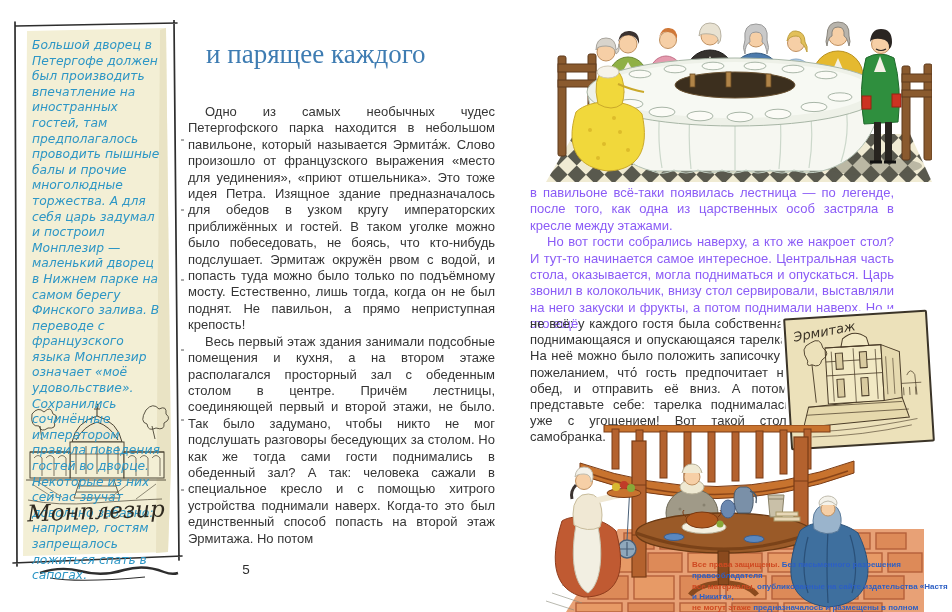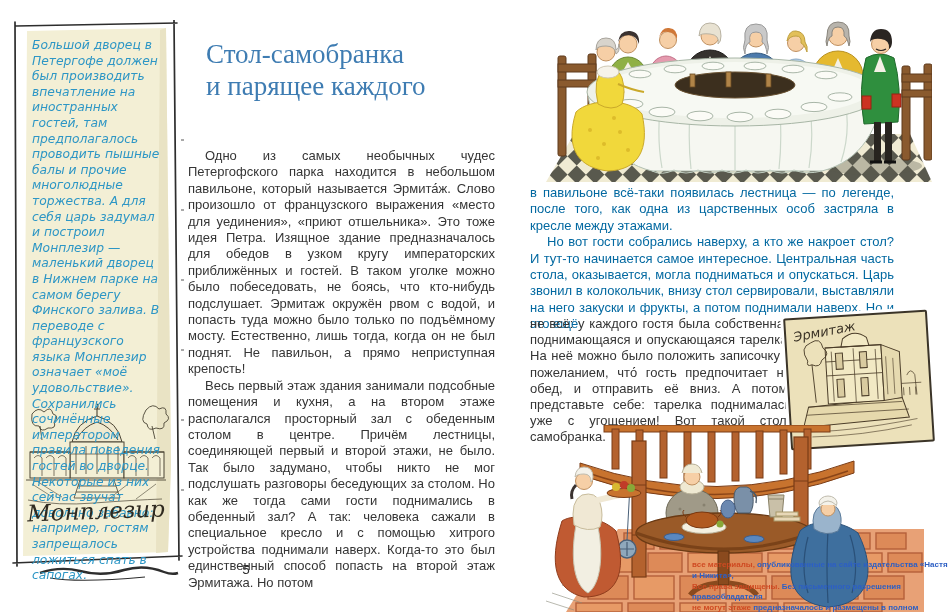--- a/index.html
+++ b/index.html
@@ -12,27 +12,27 @@
              font-family:"DejaVu Sans",sans-serif;font-style:italic;
              font-size:12.3px;line-height:15.6px;color:#2d96c5;}
   .sketch-caption{position:absolute;left:12px;top:478px;width:148px;text-align:center;
              font-family:"DejaVu Serif",serif;font-style:italic;
              font-size:23px;color:#2f2a20;transform:rotate(-2deg);}
   
   .title{position:absolute;left:206px;top:38px;width:300px;
          font-family:"Liberation Serif",serif;font-size:27px;line-height:32px;
          color:#3e7cb2;}
   .body-left{position:absolute;left:188px;top:104px;width:307px;
-         font-size:13px;line-height:16.4px;text-align:justify;color:#353535;margin-top:44px;}
+         font-size:13px;line-height:16.4px;text-align:justify;color:#353535;}
   .body-left p{margin:0;text-indent:17px;}
   .pageno{position:absolute;left:226px;top:562px;width:40px;text-align:center;
          font-size:13.5px;color:#2e2e2e;}
   
   .rtext-a{position:absolute;left:530px;top:185px;width:364px;
-         font-size:13px;line-height:16.4px;text-align:justify;color:#0369a1;}
+         font-size:13px;line-height:16.4px;text-align:justify;color:#8b5cf6;}
   .rtext-a p{margin:0;}
   .rtext-a p.indent{text-indent:17px;}
   .rtext-b{position:absolute;left:530px;top:316px;width:261px;
          font-size:13px;line-height:16.2px;text-align:justify;color:#353535;}
   
   .illo-top{position:absolute;left:540px;top:0px;width:392px;height:184px;}
   .illo-bottom{position:absolute;left:532px;top:425px;width:392px;height:187px;}
   
   .hcard{position:absolute;left:787px;top:314px;width:140px;height:128px;
          background:#ece1ba;border:2px solid #3b3428;border-radius:2px;
@@ -87,21 +87,20 @@
         <path d="M56,78 L50,96 h46 L90,78 M54,84 h38 M52,90 h42" stroke-width="0.8"></path>
         <path d="M8,82 l22,14 M14,80 l24,15 M104,82 l-18,14 M132,82 l-20,15" stroke-width="0.6"></path>
         <path d="M4,98 q30,6 66,3 q40,-3 68,-4" stroke-width="0.7"></path>
       </g>
     </svg>
     <div class="note-text">Большой дворец в Петергофе должен был производить впечатление на иностранных гостей, там предполагалось проводить пышные балы и прочие многолюдные торжества. А для себя царь задумал и построил Монплезир — маленький дворец в Нижнем парке на самом берегу Финского залива. В переводе с французского языка Монплезир означает «моё удовольствие». Сохранились сочинённые императором правила поведения гостей во дворце. Некоторые из них сейчас звучат довольно забавно: например, гостям запрещалось ложиться спать в сапогах.</div>
     <div class="sketch-caption">Монплезир</div>
   </div>
 
   <div class="title">
-    <div>Стол-самобранка</div>
     <div>и парящее каждого</div>
   </div>
 
   <div class="body-left">
     <p>Одно из самых необычных чудес Петергофского парка находится в небольшом павильоне, который называется Эрмита́ж. Слово произошло от французского выражения «место для уединения», «приют отшельника». Это тоже идея Петра. Изящное здание предназначалось для обедов в узком кругу императорских приближённых и гостей. В таком уголке можно было побеседовать, не боясь, что кто-нибудь подслушает. Эрмитаж окружён рвом с водой, и попасть туда можно было только по подъёмному мосту. Естественно, лишь тогда, когда он не был поднят. Не павильон, а прямо неприступная крепость!</p>
     <p>Весь первый этаж здания занимали подсобные помещения и кухня, а на втором этаже располагался просторный зал с обеденным столом в центре. Причём лестницы, соединяющей первый и второй этажи, не было. Так было задумано, чтобы никто не мог подслушать разговоры беседующих за столом. Но как же тогда сами гости поднимались в обеденный зал? А так: человека сажали в специальное кресло и с помощью хитрого устройства поднимали наверх. Когда-то это был единственный способ попасть на второй этаж Эрмитажа. Но потом</p>
   </div>
 
   <div class="pageno">5</div>
 
@@ -393,19 +392,19 @@
         <path d="M276,112 q-8,30 0,56 M318,110 q10,30 2,58 M296,104 q-2,40 0,74" fill="none" stroke="#2a5078" stroke-width="1.2"></path>
         <path d="M282,104 q-4,-18 8,-24 q14,-4 18,8 q3,10 -2,18 q-12,6 -24,-2z" fill="#9ab4cc" stroke="#5a7a9a"></path>
         <ellipse cx="296" cy="78" rx="9" ry="7" fill="#f4f2ea" stroke="#c0bcae"></ellipse>
         <circle cx="296" cy="84" r="7" fill="#f6cfa6" stroke="#c09060"></circle>
         <path d="M288,80 q8,-8 16,0" fill="#f4f2ea" stroke="#c0bcae"></path>
       </g>
     </svg>
   </div>
 
   <div class="watermark">
+    <div><span class="wm-red">Все права защищены.</span><span class="wm-blue"> Без письменного разрешения правообладателя</span></div>
     <div><span class="wm-red">все материалы,</span><span class="wm-blue"> опубликованные на сайте издательства «Настя и Никита»,</span></div>
-    <div><span class="wm-red">Все права защищены.</span><span class="wm-blue"> Без письменного разрешения правообладателя</span></div>
     <div><span class="wm-red">не могут этаже</span><span class="wm-blue"> предназначалось и размещены в полном объеме</span></div>
 
   </div>
 
 </div>
 
 </body></html>

